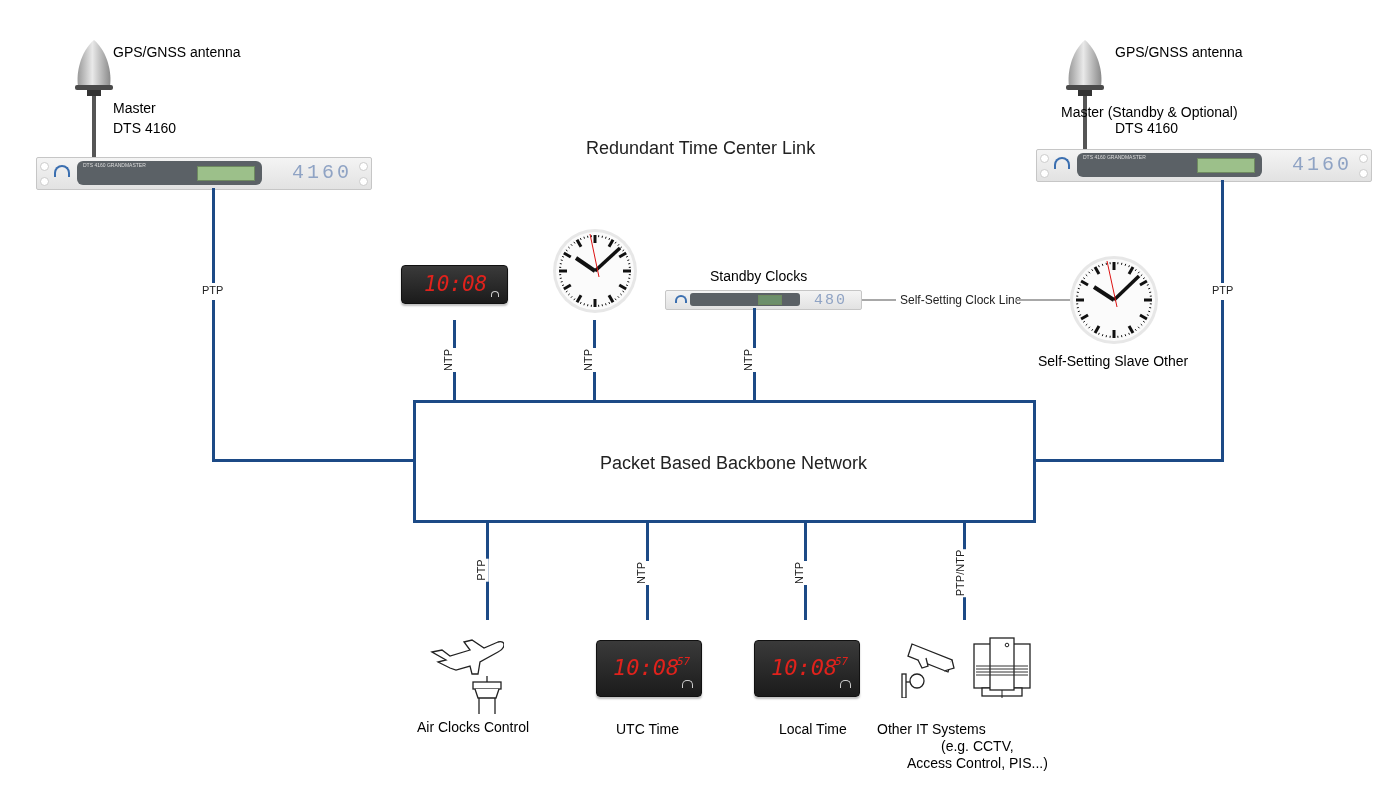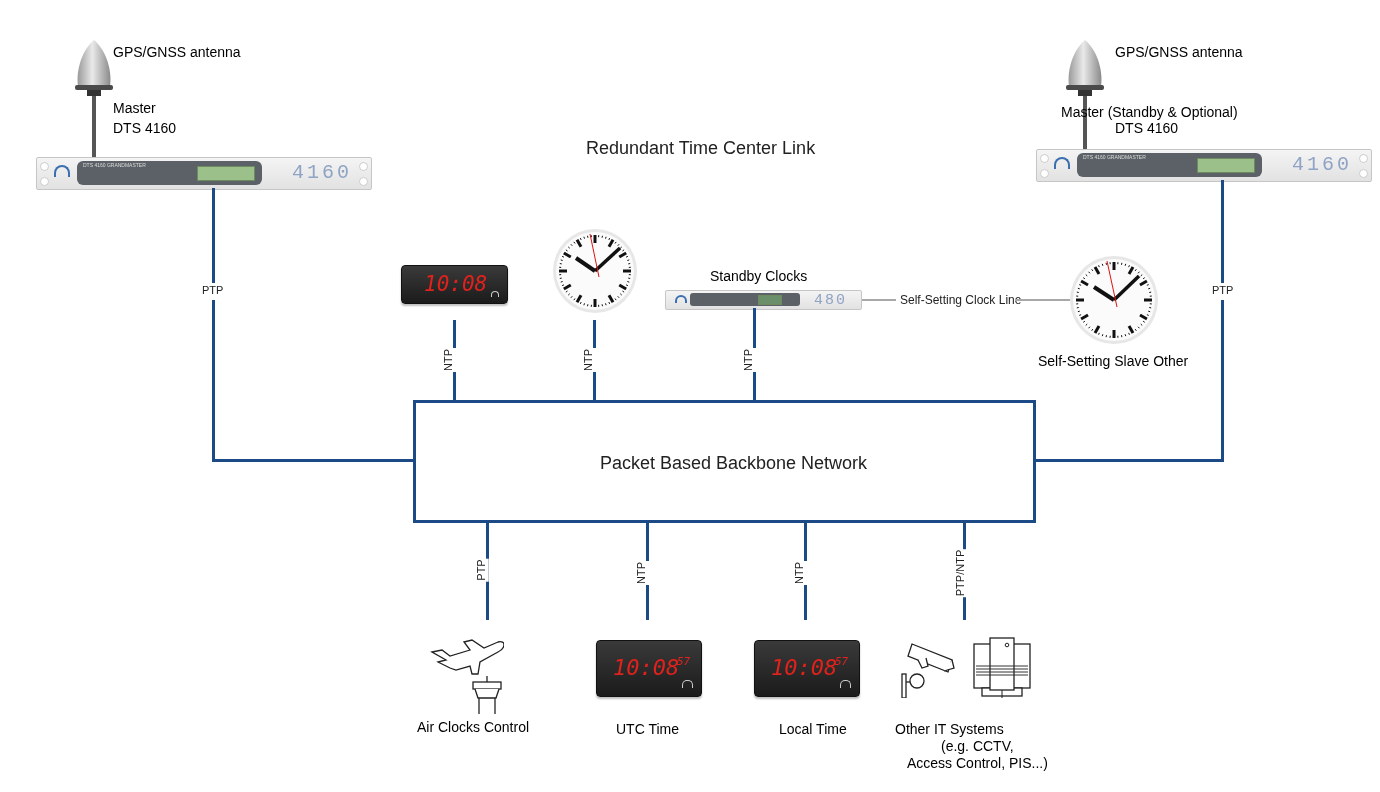--- a/index.html
+++ b/index.html
@@ -309,15 +309,15 @@
   <rect x="18" y="2" width="24" height="52" fill="#fff" stroke="#222" stroke-width="1.3"></rect>
   <circle cx="35" cy="9" r="1.8" fill="none" stroke="#222"></circle>
   <g stroke="#333" stroke-width="1">
     <line x1="4" y1="30" x2="56" y2="30"></line>
       <line x1="4" y1="33" x2="56" y2="33"></line>
     <line x1="4" y1="36" x2="56" y2="36"></line>
       <line x1="4" y1="39" x2="56" y2="39"></line>
   </g>
   <line x1="30" y1="54" x2="30" y2="62" stroke="#222" stroke-width="1"></line>
 </svg>
-<div class="lbl" style="left:895px;top:721px">Other IT Systems</div>
+<div class="lbl" style="left:877px;top:721px">Other IT Systems</div>
 <div class="lbl" style="left:941px;top:738px">(e.g. CCTV,</div>
 <div class="lbl" style="left:907px;top:755px">Access Control, PIS...)</div>
 
 </body></html>

